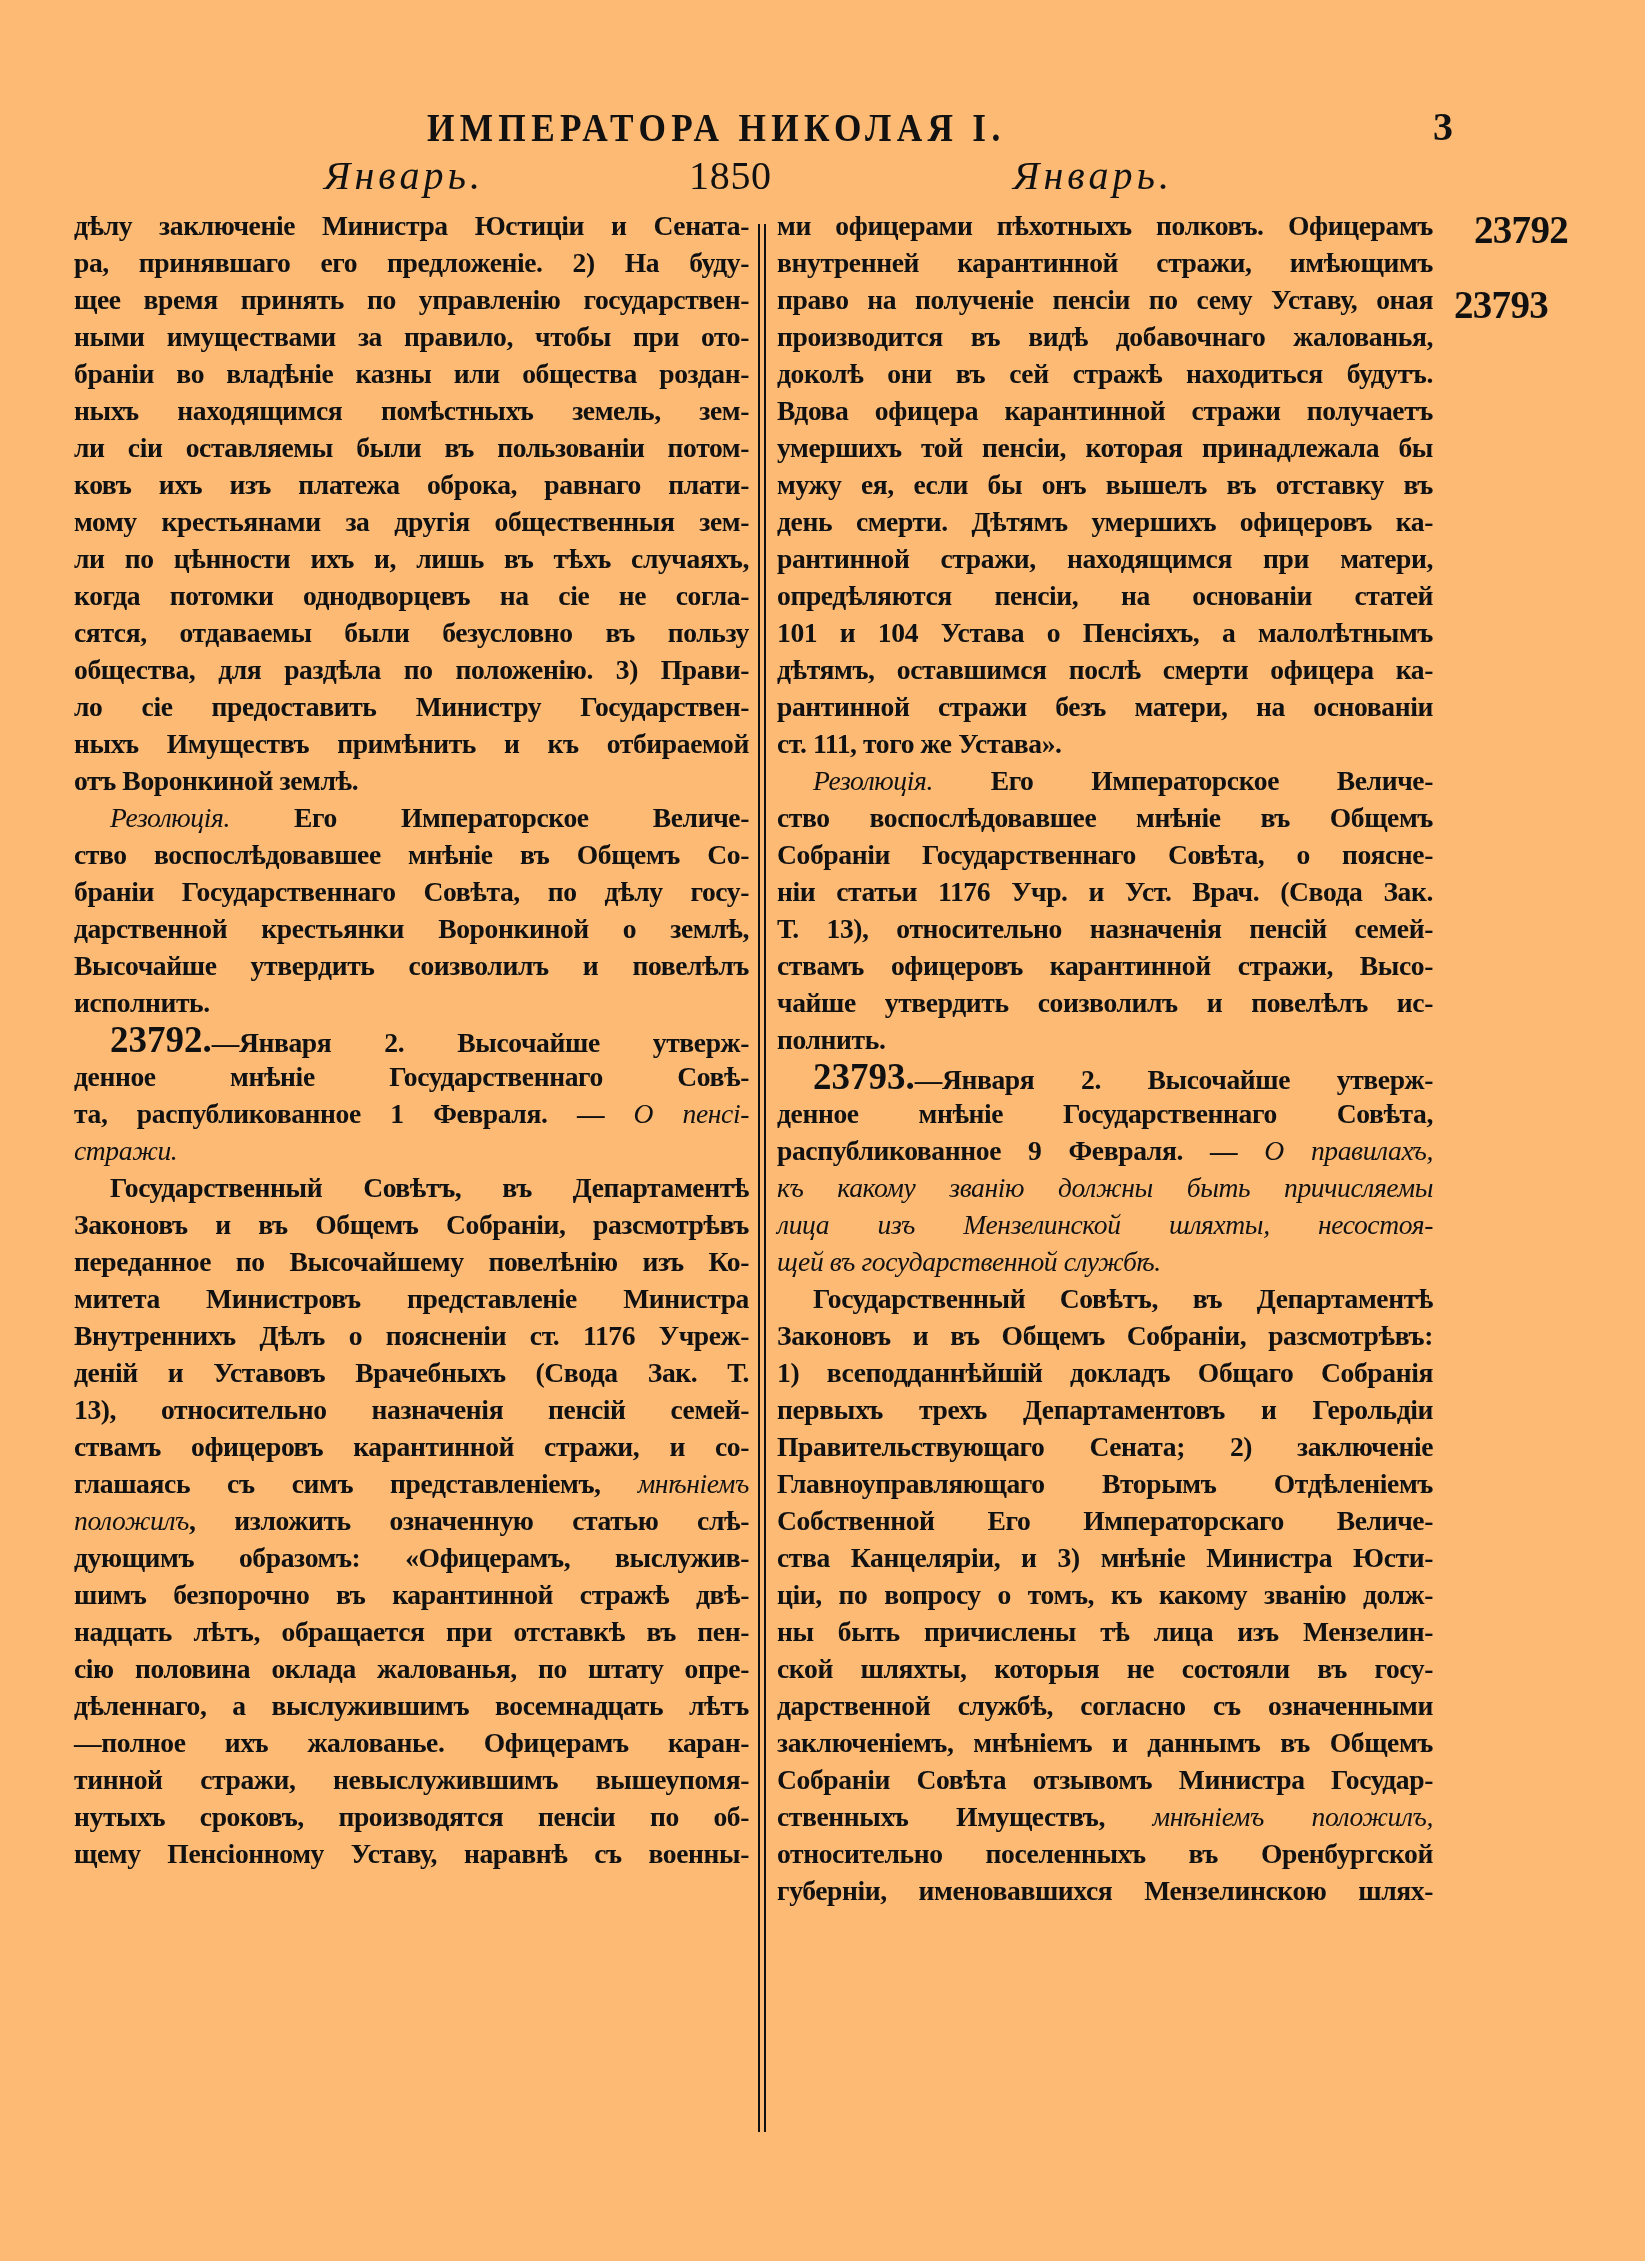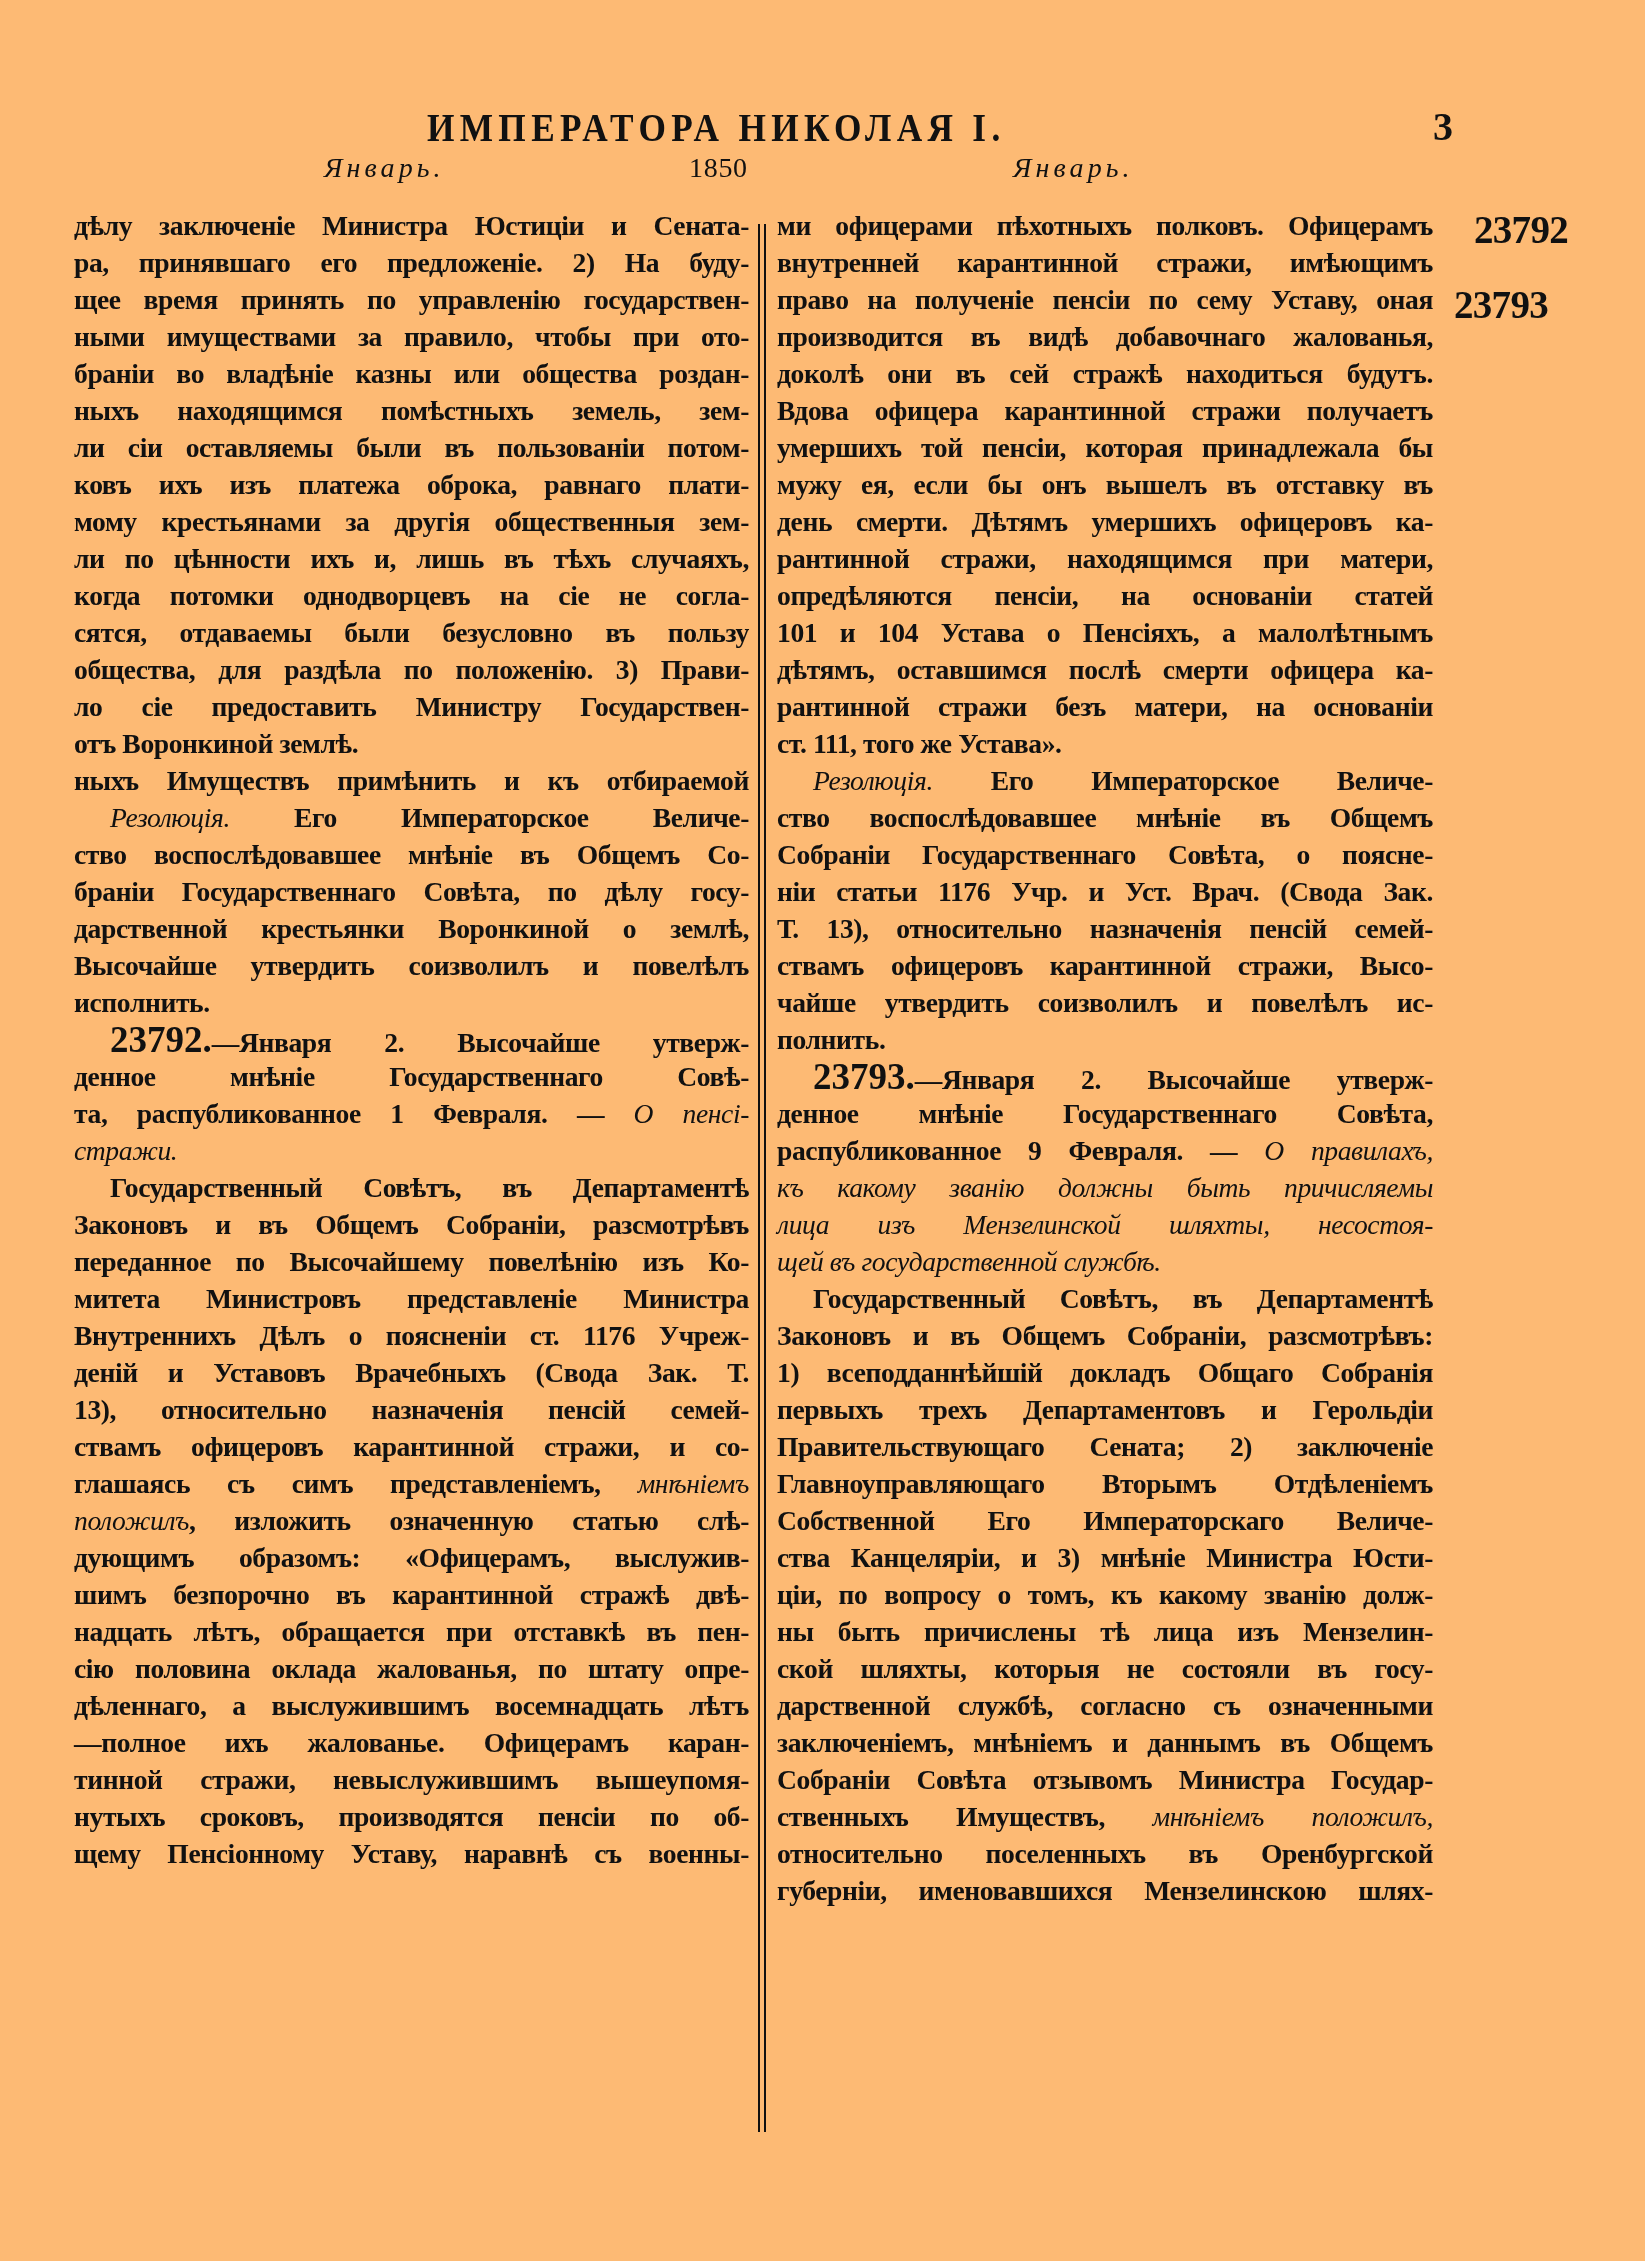--- a/index.html
+++ b/index.html
@@ -10,21 +10,21 @@
     font-family: "Liberation Serif", serif; font-weight: bold;
     font-size: 41px; letter-spacing: 6.2px; transform: scaleX(0.86); transform-origin: left top;
     white-space: nowrap;
   }
   .page-number {
     position: absolute; top: 103px; left: 1433px;
     font-family: "Liberation Serif", serif; font-weight: bold; font-size: 40px;
   }
   .sub-header span {
     position: absolute; top: 152px; font-family: "Liberation Serif", serif;
-    font-size: 28px; white-space: nowrap;
+    font-size: 40px; white-space: nowrap;
   }
   .month-left { left: 324px; font-style: italic; letter-spacing: 4.1px; }
   .year { left: 689px; letter-spacing: 0.7px; }
   .month-right { left: 1013px; font-style: italic; letter-spacing: 4.1px; }
 
   .column { position: absolute; top: 207px; }
   .col-left { left: 74px; width: 675px; }
   .col-right { left: 777px; width: 656px; }
   .line {
     display: block; height: 37px; line-height: 37px;
@@ -67,22 +67,22 @@
       <div class="line"><span>бранiи во владѣнiе казны или общества роздан-</span></div>
       <div class="line"><span>ныхъ находящимся помѣстныхъ земель, зем-</span></div>
       <div class="line"><span>ли сiи оставляемы были въ пользованiи потом-</span></div>
       <div class="line"><span>ковъ ихъ изъ платежа оброка, равнаго плати-</span></div>
       <div class="line"><span>мому крестьянами за другiя общественныя зем-</span></div>
       <div class="line"><span>ли по цѣнности ихъ и, лишь въ тѣхъ случаяхъ,</span></div>
       <div class="line"><span>когда потомки однодворцевъ на сiе не согла-</span></div>
       <div class="line"><span>сятся, отдаваемы были безусловно въ пользу</span></div>
       <div class="line"><span>общества, для раздѣла по положенiю. 3) Прави-</span></div>
       <div class="line"><span>ло сiе предоставить Министру Государствен-</span></div>
+      <div class="line"><span>ныхъ Имуществъ примѣнить и къ отбираемой</span></div>
       <div class="line last"><span>отъ Воронкиной землѣ.</span></div>
-      <div class="line"><span>ныхъ Имуществъ примѣнить и къ отбираемой</span></div>
       <div class="line indent"><span class="it">Резолюцiя.</span><span> Его Императорское Величе-</span></div>
       <div class="line"><span>ство воспослѣдовавшее мнѣнiе въ Общемъ Со-</span></div>
       <div class="line"><span>бранiи Государственнаго Совѣта, по дѣлу госу-</span></div>
       <div class="line"><span>дарственной крестьянки Воронкиной о землѣ,</span></div>
       <div class="line"><span>Высочайше утвердить соизволилъ и повелѣлъ</span></div>
       <div class="line last"><span>исполнить.</span></div>
       <div class="line indent"><span class="num">23792.</span><span>—Января 2. Высочайше утверж-</span></div>
       <div class="line"><span>денное мнѣнiе Государственнаго Совѣ-</span></div>
       <div class="line"><span>та, распубликованное 1 Февраля. — </span><span class="it">О пенсi-</span></div>
       <div class="line last"><span class="it">стражи.</span></div>

